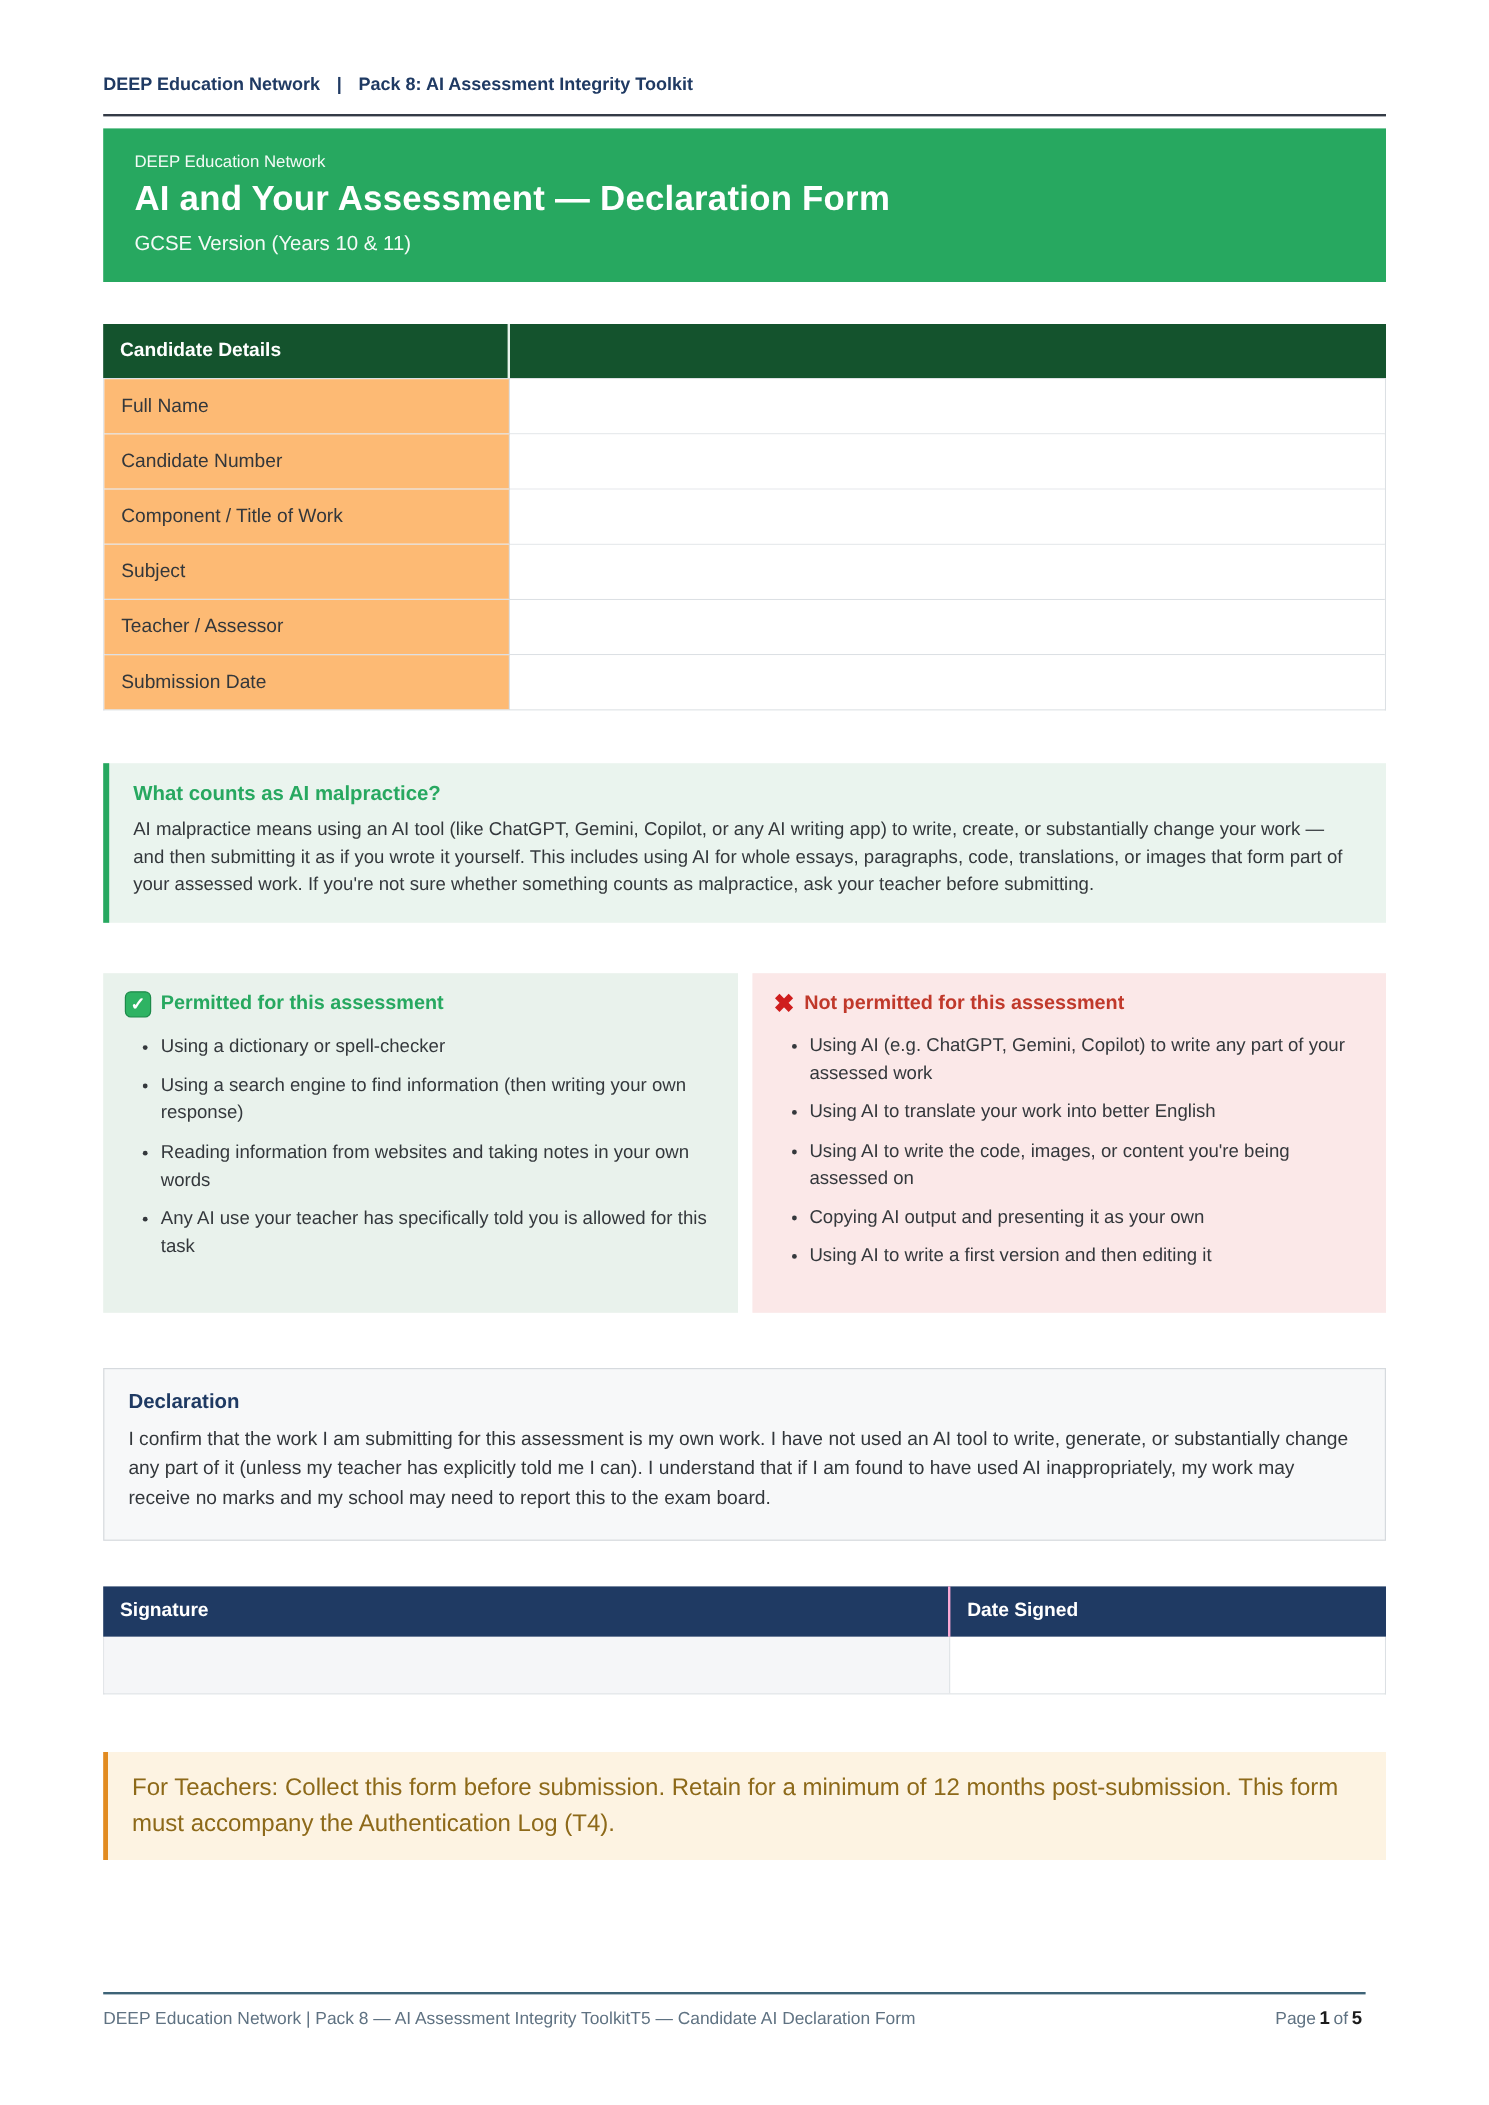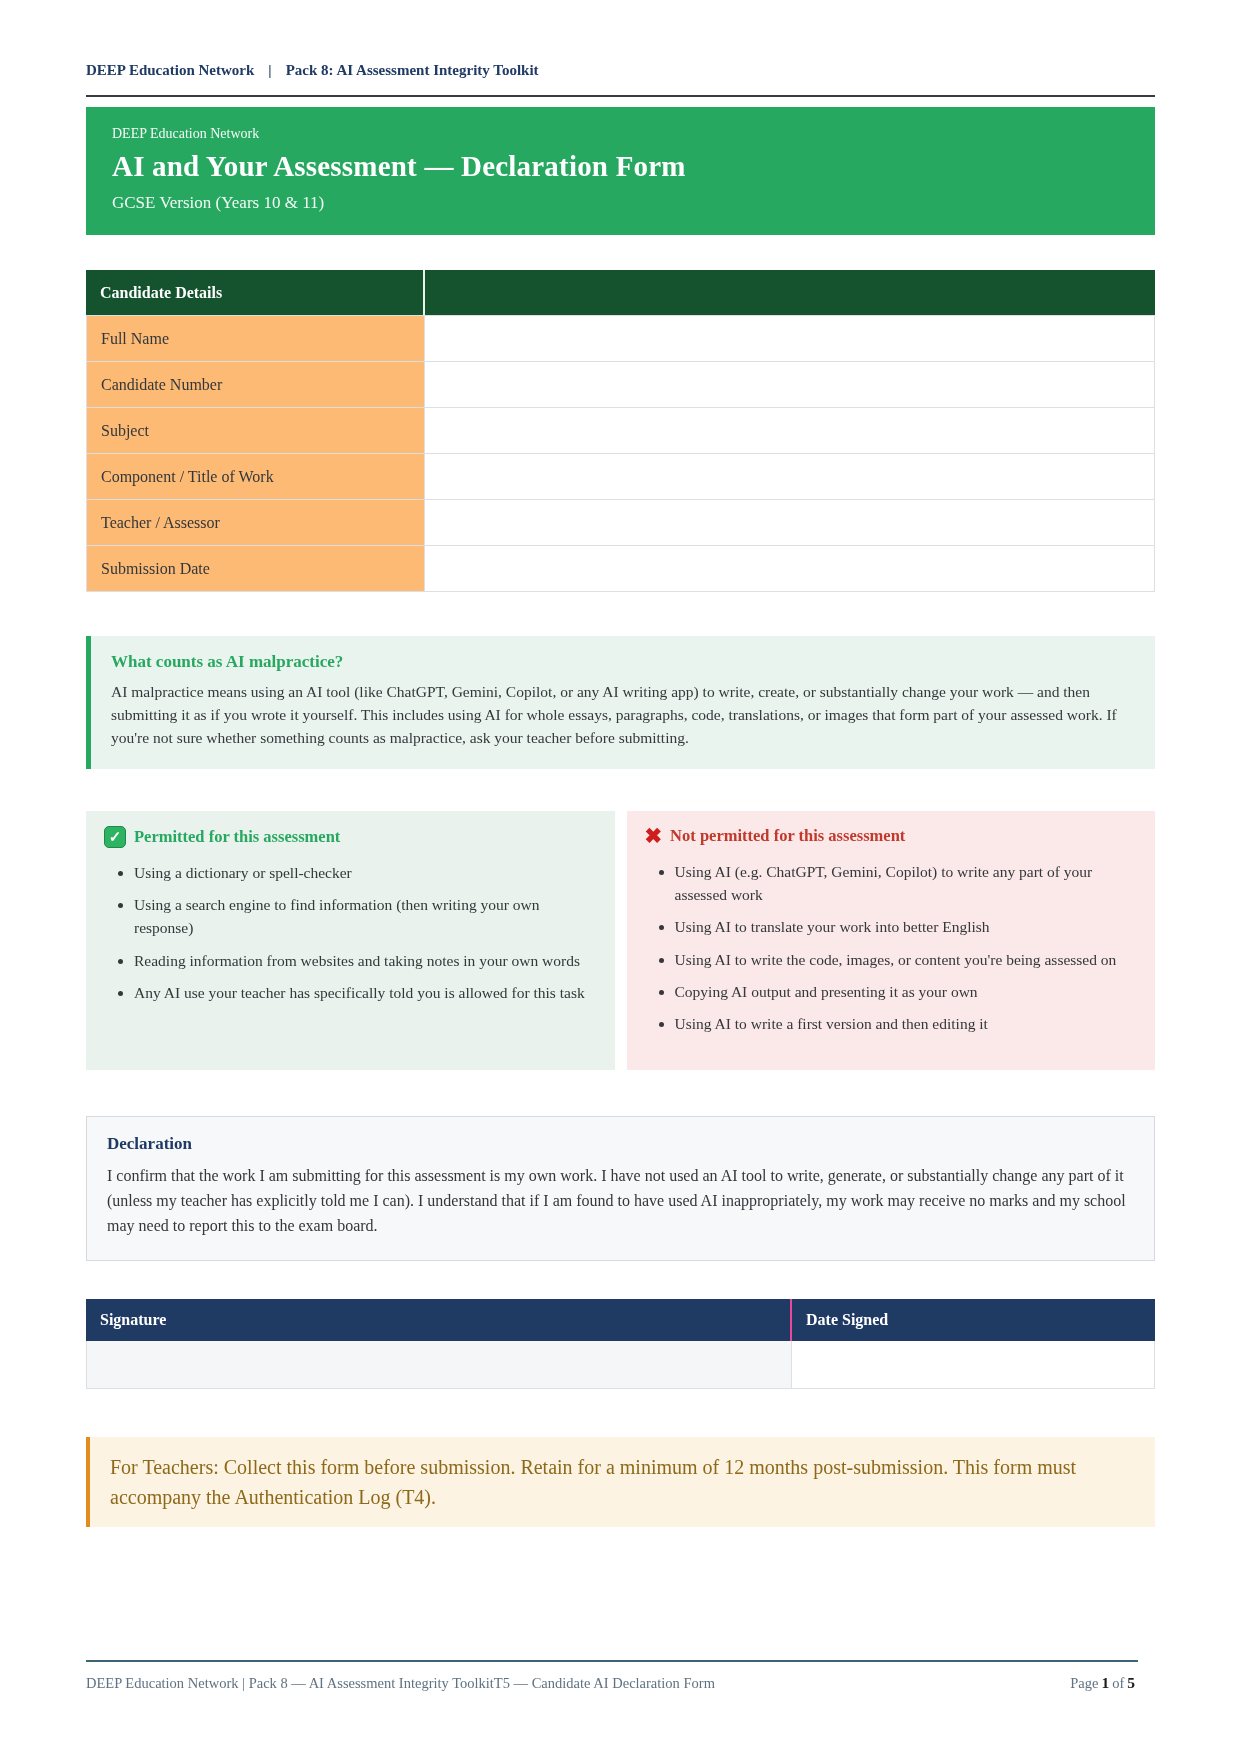--- a/index.html
+++ b/index.html
@@ -8,21 +8,20 @@
     width: 1241px; height: 1754px;
     font-family: "Liberation Sans", sans-serif;
     color: #33373b;
   }
   .page {
     position: relative;
     width: 1241px; height: 1754px;
     background: #ffffff;
     padding: 62px 86px 0 86px;
     overflow: hidden;
-    font-family: Liberation Serif, serif;
   }
 
   
   .meta-header {
     display: flex; align-items: baseline;
     color: #1f3a63; font-weight: bold; font-size: 15px;
   }
   .meta-header .sep { margin: 0 14px; font-weight: bold; }
   .top-rule { border: none; border-top: 2px solid #343b46; margin-top: 16px; }
 
@@ -92,21 +91,21 @@
     padding: 17px 22px 21px 20px;
   }
   .declaration h3 { color: #1f3a63; font-size: 17px; font-weight: bold; }
   .declaration p { margin-top: 10px; font-size: 16px; line-height: 1.55; color: #33373b; }
 
   
   .sig-table { margin-top: 38px; }
   .sig-header { display: flex; background: #1f3a63; height: 42px; color: #fff; font-weight: bold; font-size: 16px; }
   .sig-header .s1 {
     width: 706px; display: flex; align-items: center; padding-left: 14px;
-    border-right: 2px solid #ec4899;
+    border-right: 2px solid #f9a8d4;
   }
   .sig-header .s2 { flex: 1; display: flex; align-items: center; padding-left: 14px; }
   .sig-row { display: flex; height: 48px; border: 1px solid #dce0e4; border-top: none; }
   .sig-row .s1 { width: 705px; background: #f5f6f8; border-right: 1px solid #dce0e4; }
   .sig-row .s2 { flex: 1; background: #ffffff; }
 
   
   .teacher-note {
     margin-top: 48px;
     background: #fdf3e2;
@@ -152,25 +151,25 @@
     </div>
     <div class="ctable-row">
       <div class="label">Full Name</div>
       <div class="value"></div>
     </div>
     <div class="ctable-row">
       <div class="label">Candidate Number</div>
       <div class="value"></div>
     </div>
     <div class="ctable-row">
+      <div class="label">Component / Title of Work</div>
+      <div class="value"></div>
+    </div>
+    <div class="ctable-row">
       <div class="label">Subject</div>
-      <div class="value"></div>
-    </div>
-    <div class="ctable-row">
-      <div class="label">Component / Title of Work</div>
       <div class="value"></div>
     </div>
     <div class="ctable-row">
       <div class="label">Teacher / Assessor</div>
       <div class="value"></div>
     </div>
     <div class="ctable-row">
       <div class="label">Submission Date</div>
       <div class="value"></div>
     </div>

